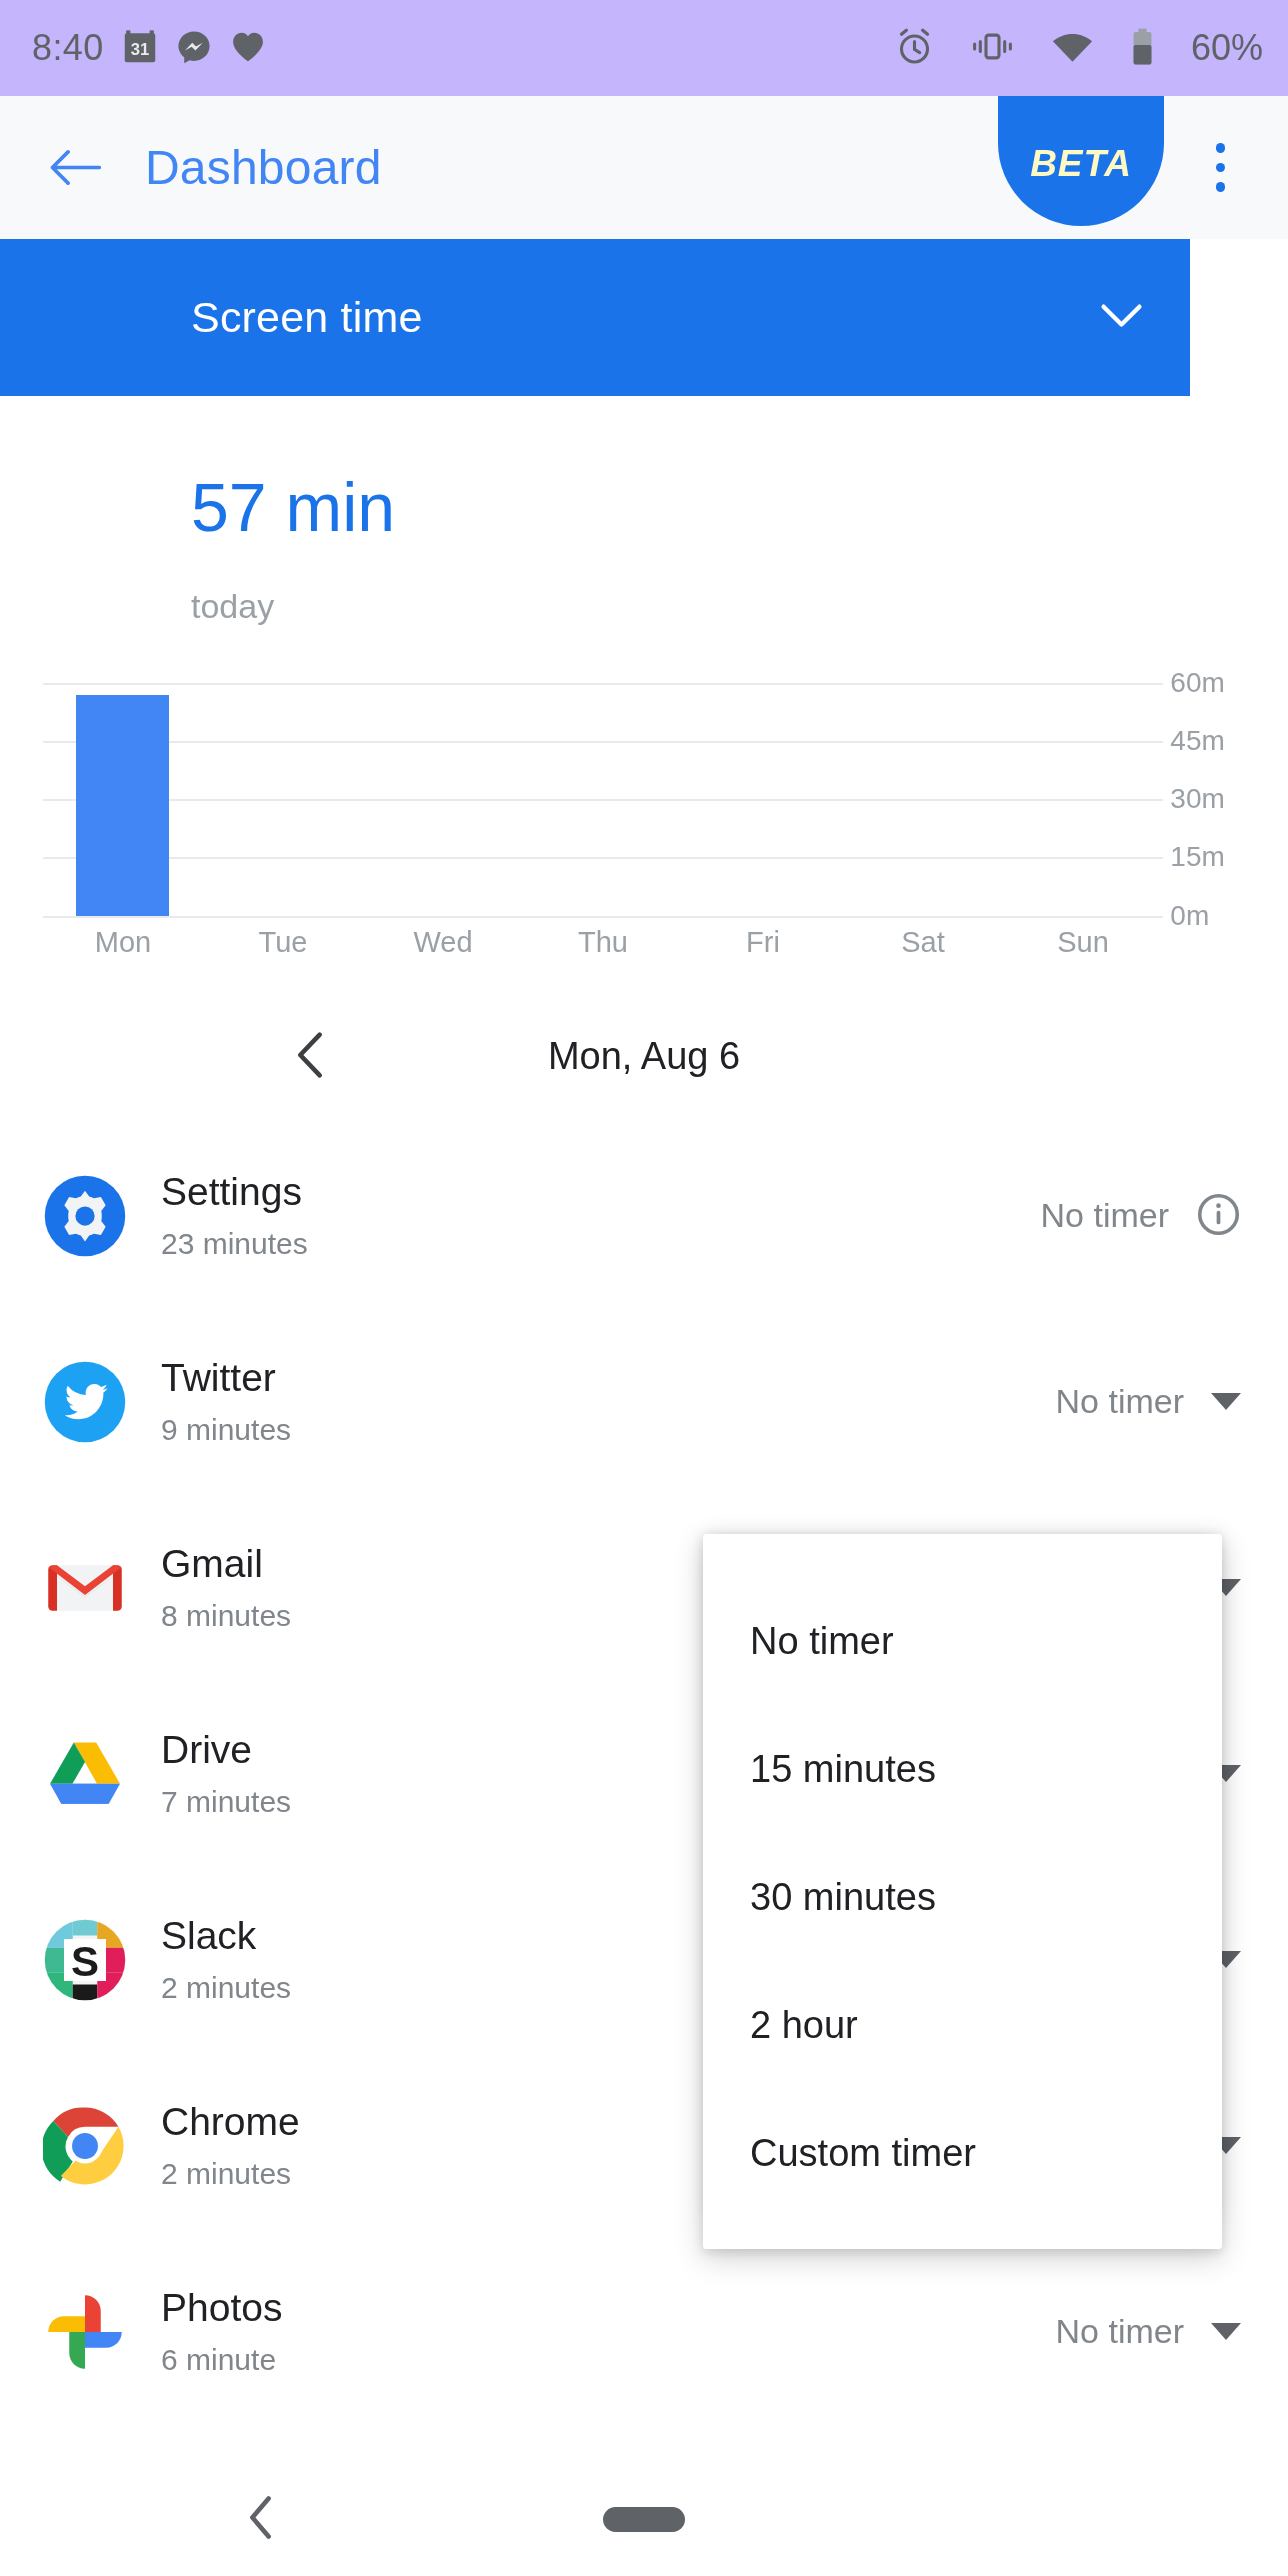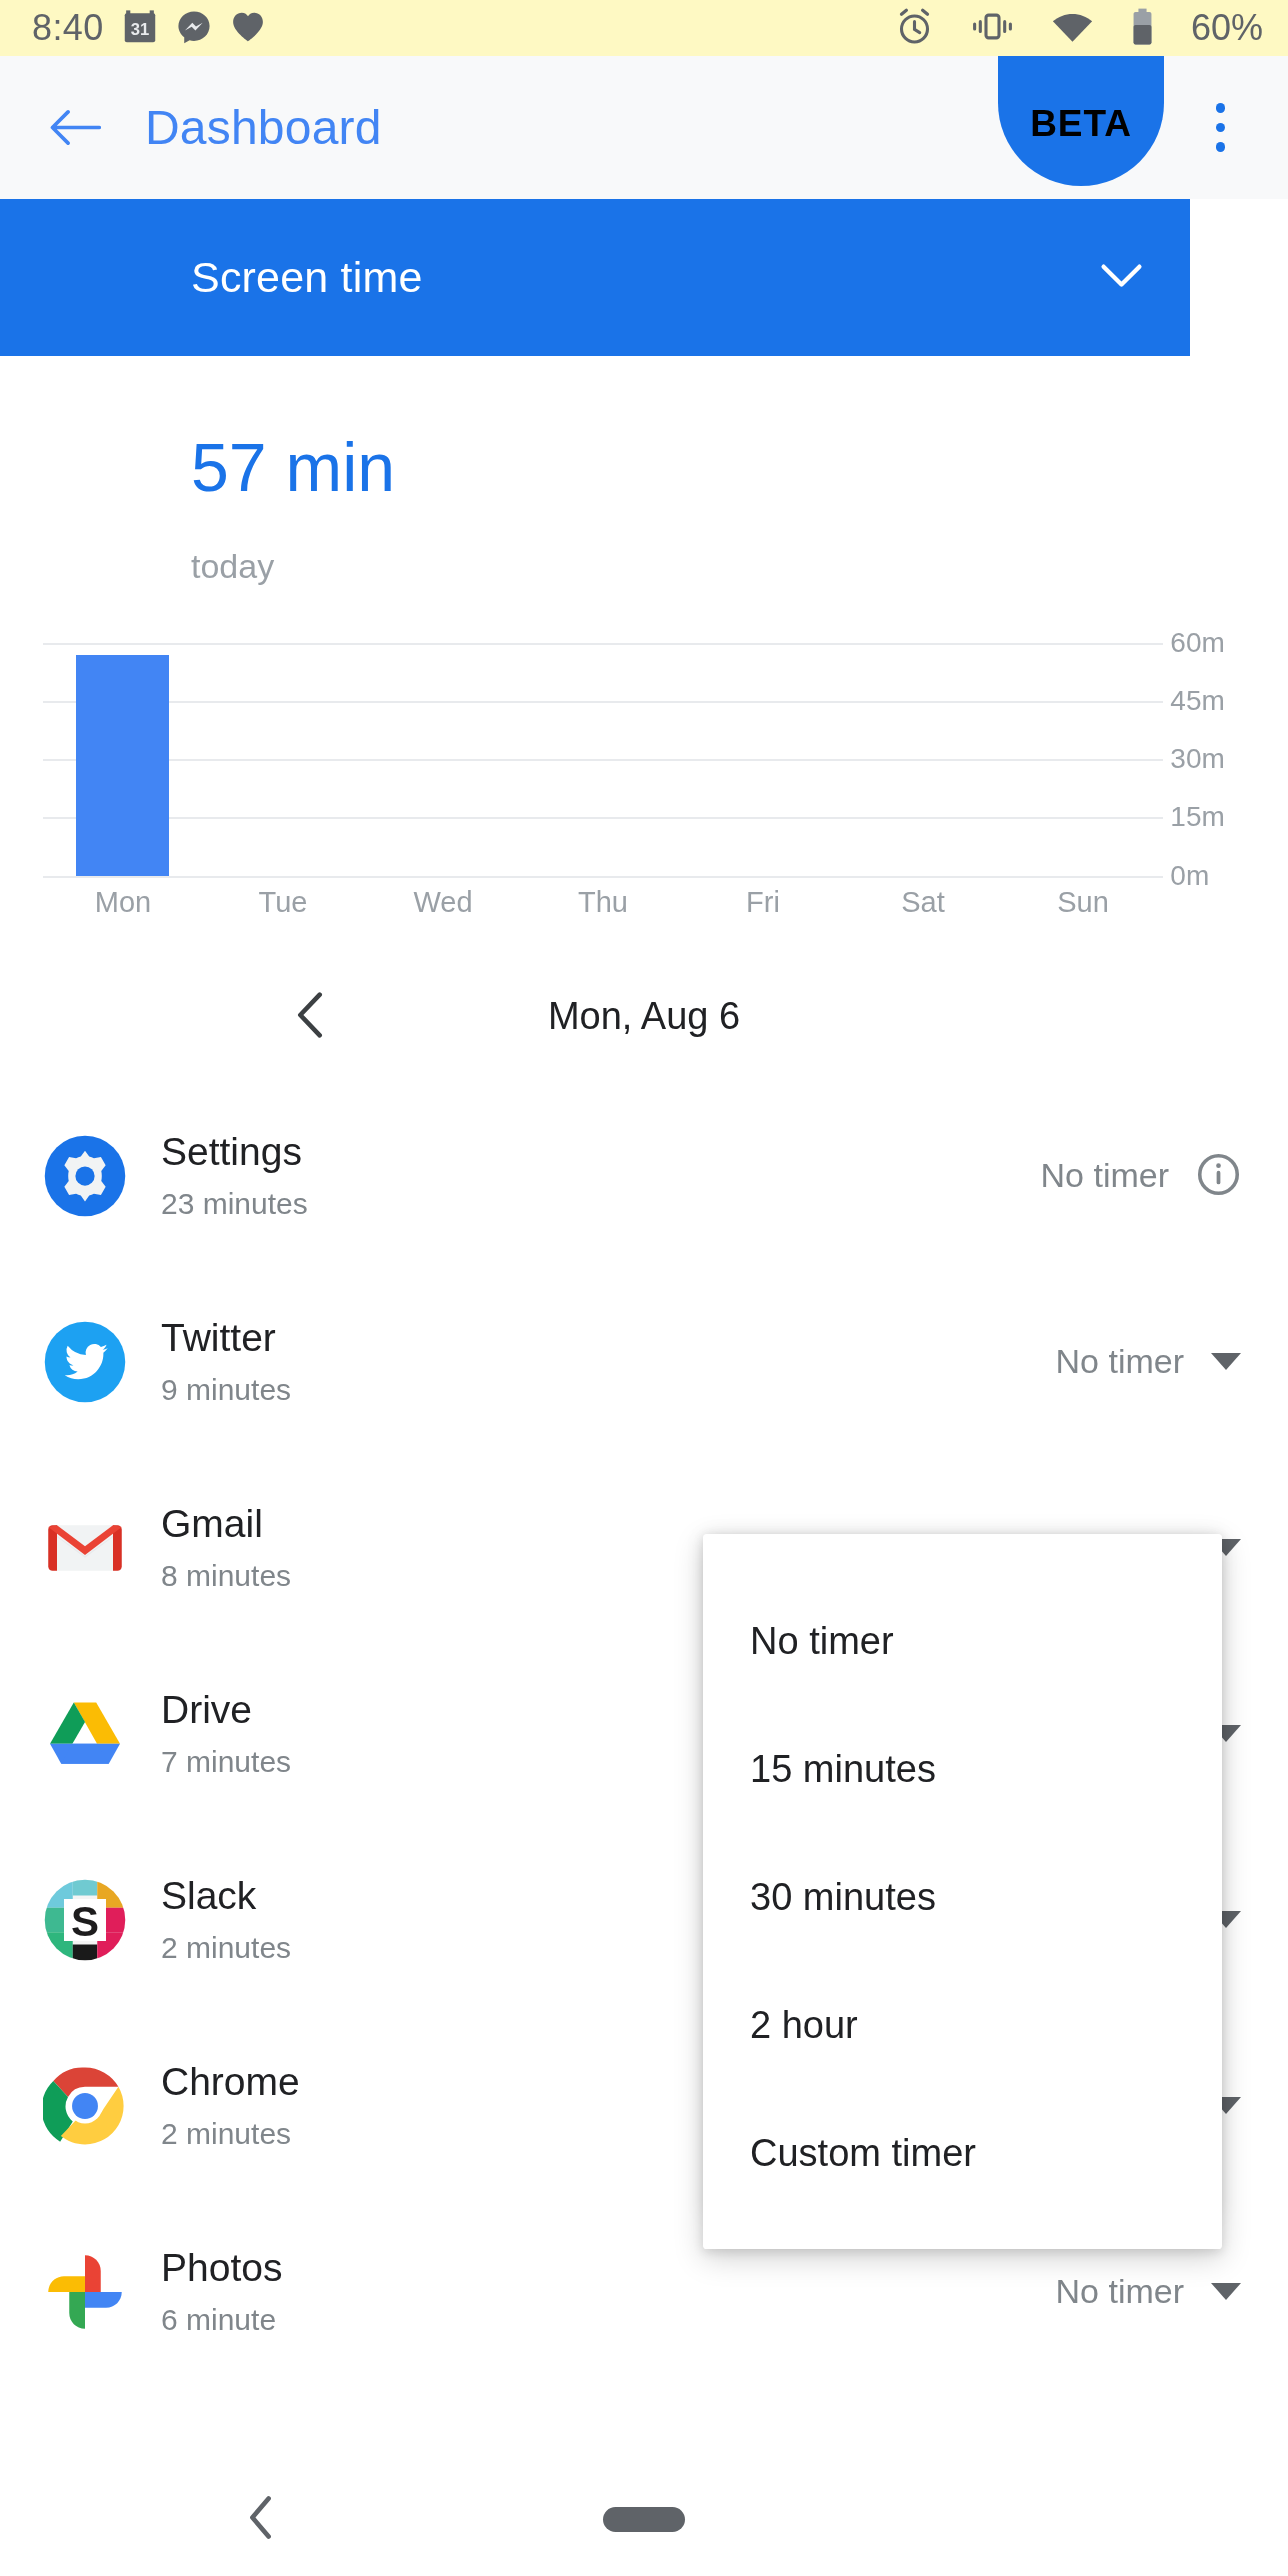--- a/index.html
+++ b/index.html
@@ -6,22 +6,22 @@
   html,body { width:1288px; height:2576px; }
   body {
     font-family:"Liberation Sans", sans-serif;
     background:#ffffff;
     overflow:hidden;
     position:relative;
   }
 
   
   .statusbar{
-    height:56px; width:1288px;
-    background:#fef9c3;
+    height:96px; width:1288px;
+    background:#c4b5fd;
     display:flex; align-items:center;
     padding:0 25px 0 32px;
     position:relative; z-index:5;
   }
   .sb-left{ display:flex; align-items:center; gap:19.7px; }
   .sb-clock{ font-size:36px; color:#5f6368; letter-spacing:0.4px; }
   .sb-right{ margin-left:auto; display:flex; align-items:center; gap:37px; }
   .sb-pct{ font-size:36px; color:#5f6368; }
   .sb-ico{ display:block; }
 
@@ -38,22 +38,23 @@
   .appbar-right{ margin-left:auto; display:flex; align-items:center; height:100%; }
   .beta-badge{
     width:166px; height:134px;
     background:#1a73e8;
     border-radius:0 0 85px 85px;
     display:flex; align-items:center; justify-content:center;
     margin-top:-9px;
     position:relative; top:-4.5px;
   }
   .beta-badge span{
-    color:#000000; font-weight:bold; font-size:37px; letter-spacing:0.9px;
+    color:#fef9c3; font-weight:bold; font-size:37px; letter-spacing:0.9px;
     transform:translateY(5.4px);
+    font-style:italic;
   }
   .overflow-dots{
     width:81px; height:81px; display:flex; flex-direction:column;
     align-items:center; justify-content:center; gap:9.8px; margin-left:16px; cursor:pointer;
   }
   .overflow-dots i{ width:9.8px; height:9.8px; border-radius:50%; background:#1a73e8; display:block; }
 
   
   .band{
     width:1190px; height:157px; background:#1a73e8;

